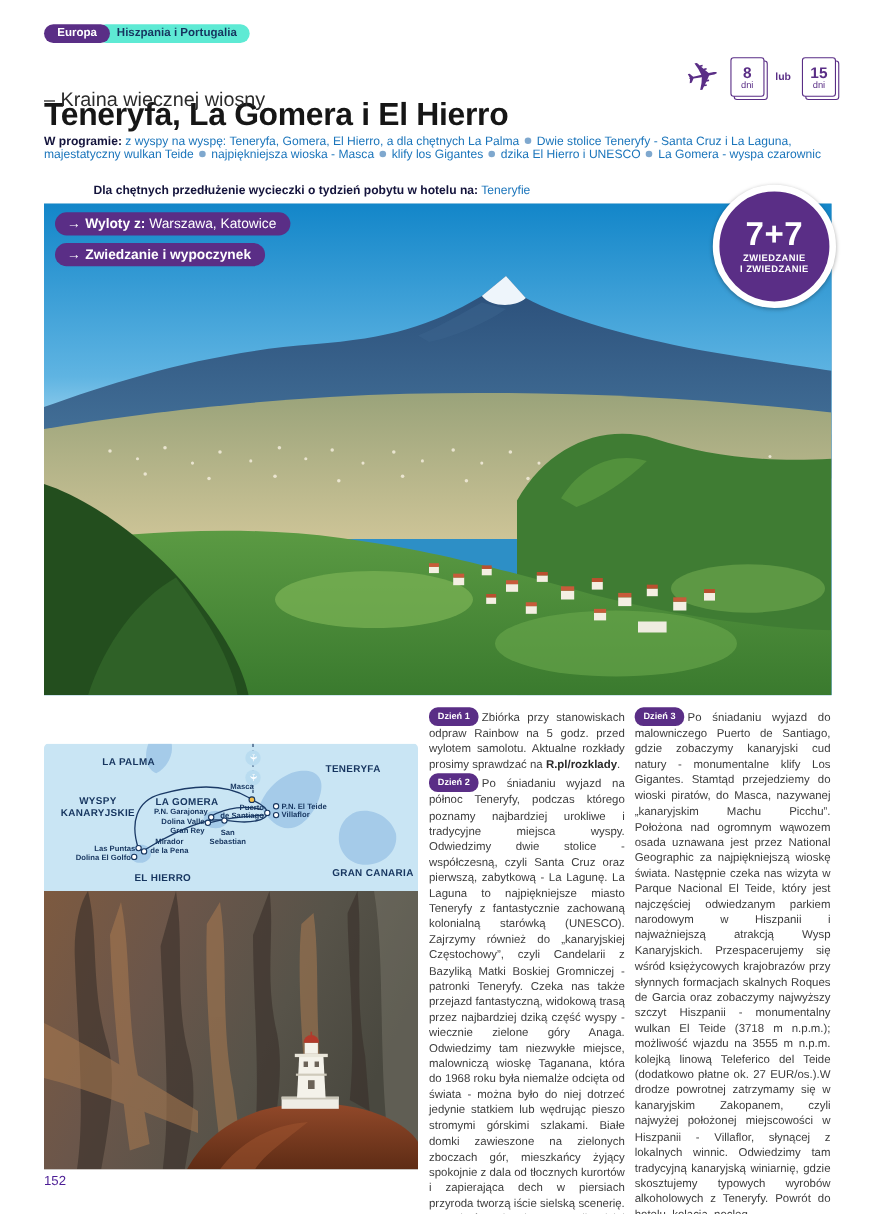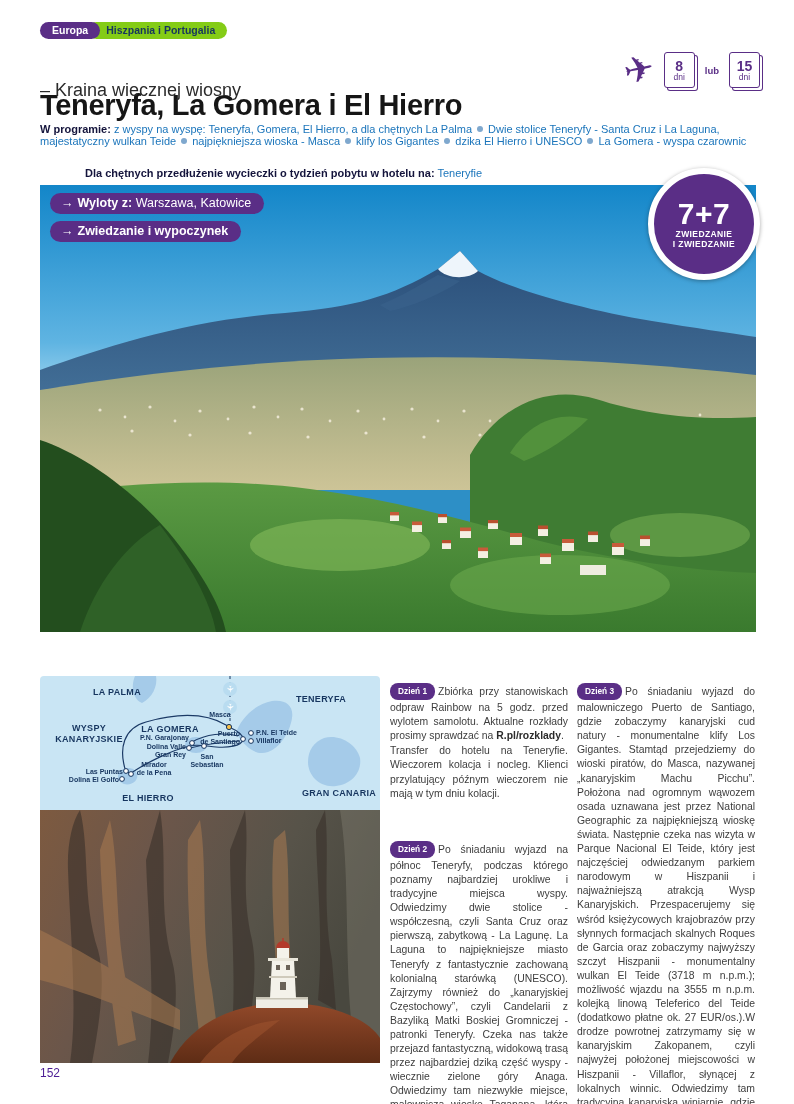--- a/index.html
+++ b/index.html
@@ -2,21 +2,21 @@
 <html><head>
 <meta charset="utf-8">
 <style>
   * { margin:0; padding:0; box-sizing:border-box; }
   html,body { background:#ffffff; }
   body { font-family:"Liberation Sans","DejaVu Sans",sans-serif; }
   .page { position:relative; width:794px; height:1104px; background:#fff; overflow:hidden; margin:0 auto; }
 
   
   .crumbs { position:absolute; left:40px; top:22px; height:17px; display:flex; align-items:center; }
-  .crumb-country { background:#84cc16; color:#16355F; font-size:10.5px; font-weight:bold;
+  .crumb-country { background:#5eead4; color:#16355F; font-size:10.5px; font-weight:bold;
                    padding:2px 12px 3px 18px; border-radius:9px; margin-left:-12px; }
   .crumb-region { position:relative; z-index:2; background:#5A2E86; color:#fff; font-size:10.5px; font-weight:bold;
                   padding:2px 12px 3px 12px; border-radius:9px; }
 
   .title { position:absolute; left:40px; top:44px; font-size:29px; font-weight:bold; color:#161616; letter-spacing:-0.3px;margin-top:45px; }
   .subtitle { position:absolute; left:40px; top:80px; font-size:18px; font-weight:normal; color:#2b2b2b; }
 
   
   .duration { position:absolute; right:34px; top:52px; display:flex; align-items:center; gap:10px; color:#5A2E86; }
   .plane-glyph { font-size:36px; line-height:36px; color:#5A2E86; transform:rotate(-12deg); }
@@ -57,21 +57,21 @@
   .cliff svg { display:block; width:100%; height:100%; }
 
   .pagenum { position:absolute; left:40px; top:1066px; font-size:12px; color:#4c1d95; }
 
   
   .col { position:absolute; top:644px; width:178px; font-size:10.4px; line-height:14.1px; color:#3d3d3d; text-align:justify; }
   .col-1 { left:390px; }
   .col-2 { left:577px; }
   .col p { margin:0 0 1px 0; }
   .day-pill { display:inline-block; background:#5A2E86; color:#fff; font-size:8.3px; font-weight:bold;
-              padding:1px 8px 2px 8px; border-radius:8px; margin-right:3px; position:relative; top:-1px;margin-top:40px; }
+              padding:1px 8px 2px 8px; border-radius:8px; margin-right:3px; position:relative; top:-1px; }
   .col b { color:#2b2b2b; }
 </style>
 </head>
 <body>
 
 <div class="page">
 
   <div class="crumbs">
     <span class="crumb-region">Europa</span>
     <span class="crumb-country">Hiszpania i Portugalia</span>
@@ -322,21 +322,20 @@
         <path d="M236,138 a7,7 0 0 1 14 0 Z" fill="#b33a2b"></path>
         <line x1="243" y1="128" x2="243" y2="131" stroke="#b33a2b" stroke-width="1.5"></line>
       </g>
     </svg>
   </div>
 
   <div class="pagenum">152</div>
 
   <div class="col col-1">
     <p><span class="day-pill">Dzień 1</span><span>Zbiórka przy stanowiskach odpraw Rainbow na 5 godz. przed wylotem samolotu. Aktualne rozkłady prosimy sprawdzać na </span><b>R.pl/rozklady</b><span>.</span></p>
-    <p>Transfer do hotelu na Teneryfie. Wieczorem kolacja i nocleg. Klienci przylatujący późnym wieczorem nie mają w tym dniu kolacji.</p>
     <p><span class="day-pill">Dzień 2</span><span>Po śniadaniu wyjazd na północ Teneryfy, podczas którego poznamy najbardziej urokliwe i tradycyjne miejsca wyspy. Odwiedzimy dwie stolice - współczesną, czyli Santa Cruz oraz pierwszą, zabytkową - La Lagunę. La Laguna to najpiękniejsze miasto Teneryfy z fantastycznie zachowaną kolonialną starówką (UNESCO). Zajrzymy również do „kanaryjskiej Częstochowy”, czyli Candelarii z Bazyliką Matki Boskiej Gromniczej - patronki Teneryfy. Czeka nas także przejazd fantastyczną, widokową trasą przez najbardziej dziką część wyspy - wiecznie zielone góry Anaga. Odwiedzimy tam niezwykłe miejsce, malowniczą wioskę Taganana, która do 1968 roku była niemalże odcięta od świata - można było do niej dotrzeć jedynie statkiem lub wędrując pieszo stromymi górskimi szlakami. Białe domki zawieszone na zielonych zboczach gór, mieszkańcy żyjący spokojnie z dala od tłocznych kurortów i zapierająca dech w piersiach przyroda tworzą iście sielską scenerię. Na zakończenie wizyta na najbardziej pocztówkowej plaży wyspy - Las Teresitas, usypanej z saharyjskiego piasku. Powrót do hotelu, kolacja, nocleg.</span></p>
   </div>
 
   <div class="col col-2">
     <p><span class="day-pill">Dzień 3</span><span>Po śniadaniu wyjazd do malowniczego Puerto de Santiago, gdzie zobaczymy kanaryjski cud natury - monumentalne klify Los Gigantes. Stamtąd przejedziemy do wioski piratów, do Masca, nazywanej „kanaryjskim Machu Picchu”. Położona nad ogromnym wąwozem osada uznawana jest przez National Geographic za najpiękniejszą wioskę świata. Następnie czeka nas wizyta w Parque Nacional El Teide, który jest najczęściej odwiedzanym parkiem narodowym w Hiszpanii i najważniejszą atrakcją Wysp Kanaryjskich. Przespacerujemy się wśród księżycowych krajobrazów przy słynnych formacjach skalnych Roques de Garcia oraz zobaczymy najwyższy szczyt Hiszpanii - monumentalny wulkan El Teide (3718 m n.p.m.); możliwość wjazdu na 3555 m n.p.m. kolejką linową Teleferico del Teide (dodatkowo płatne ok. 27 EUR/os.).W drodze powrotnej zatrzymamy się w kanaryjskim Zakopanem, czyli najwyżej położonej miejscowości w Hiszpanii - Villaflor, słynącej z lokalnych winnic. Odwiedzimy tam tradycyjną kanaryjską winiarnię, gdzie skosztujemy typowych wyrobów alkoholowych z Teneryfy. Powrót do hotelu, kolacja, nocleg.</span></p>
 
   </div>
 
 </div>
 

